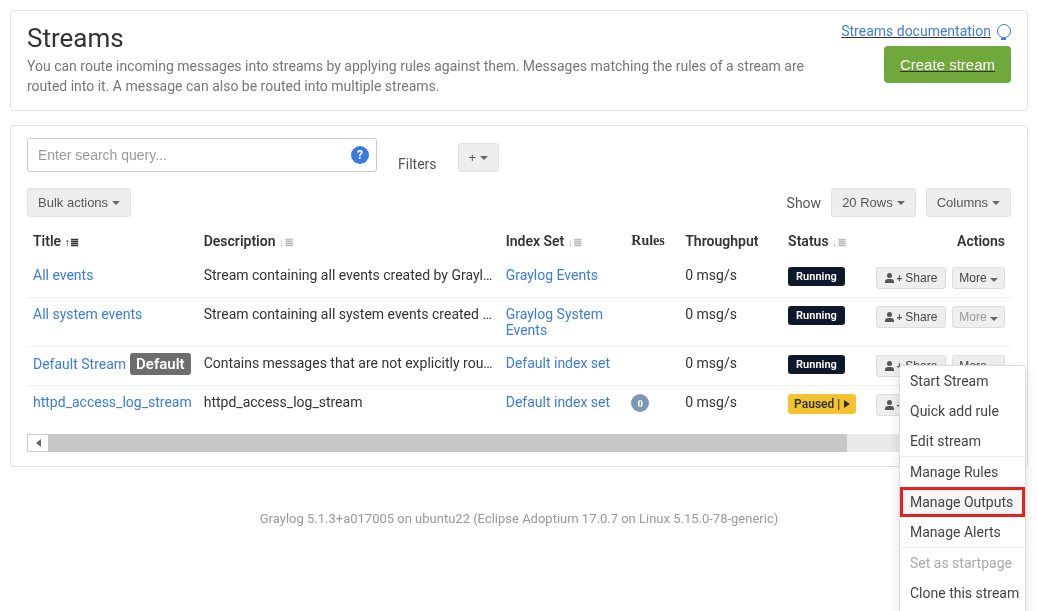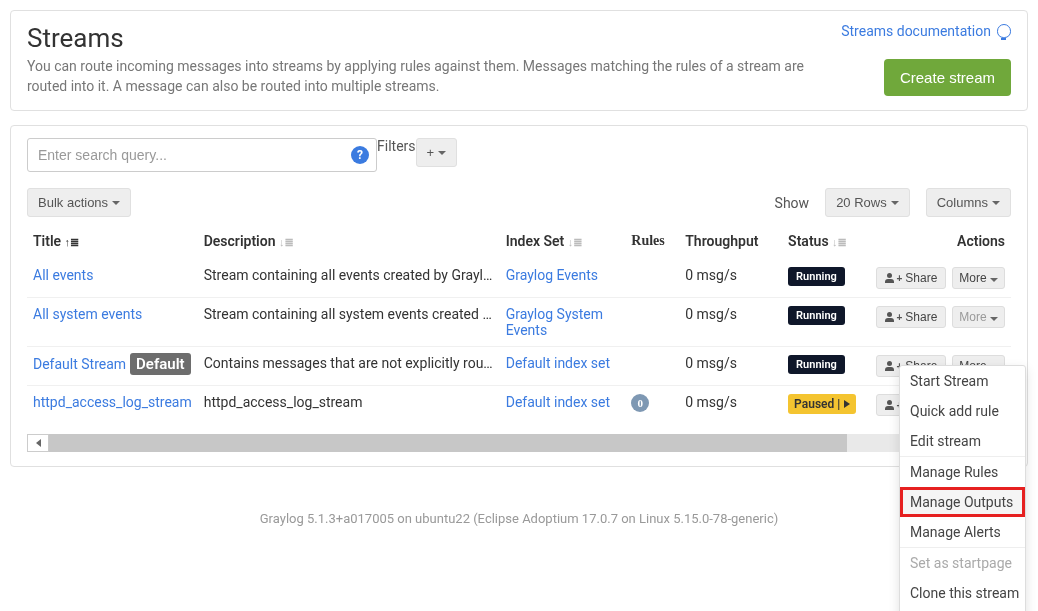--- a/index.html
+++ b/index.html
@@ -4,34 +4,34 @@
 <style>
   * { box-sizing: border-box; margin: 0; padding: 0; }
   body { font-family: -apple-system, BlinkMacSystemFont, "Segoe UI", Roboto, sans-serif; font-size: 14px; color: #333; background: #fff; }
   .page { padding: 10px; }
   .panel { border: 1px solid #e0e0e0; border-radius: 4px; padding: 12px 16px 14px; margin-bottom: 14px; background: #fff; }
 
   .header-row { display: flex; justify-content: space-between; align-items: flex-start; }
   .header-left { flex: 1; }
   h1 { font-size: 26px; font-weight: 400; color: #333; margin-bottom: 4px; }
   .subtitle { color: #777; font-size: 14px; line-height: 1.4; max-width: 860px; }
-  .header-right { display: flex; flex-direction: column; align-items: flex-end; gap: 20px; }
+  .header-right { display: flex; flex-direction: column; align-items: flex-end; gap: 7px; text-decoration: underline; }
   .doc-link { color: #3b7be0; font-size: 14px; text-decoration: none; display: flex; align-items: center; gap: 6px; cursor:pointer; }
   .btn-create { background: #70a83b; color: #fff; border: none; padding: 10px 16px; border-radius: 4px; font-size: 15px; cursor: pointer; }
 
-  .toolbar-row { display: flex; align-items: flex-start; gap: 0; margin-bottom: 16px; }
+  .toolbar-row { display: flex; align-items: flex-end; gap: 21px; margin-bottom: 16px; }
   .search-wrap { position: relative; width: 350px; }
   .search-input { width: 100%; height: 34px; border: 1px solid #ccc; border-radius: 3px; padding: 6px 34px 6px 10px; font-size: 14px; color:#555;}
   .search-input::placeholder { color: #999; }
   .help-circle { position: absolute; right: 8px; top: 50%; transform: translateY(-50%); width: 18px; height: 18px; border-radius: 50%; background: #3b7be0; color: #fff; font-size: 12px; font-weight: bold; display: flex; align-items: center; justify-content: center; cursor:pointer;}
   .filters-label { color: #555; }
   .btn-sm { background: #eee; border: 1px solid #e0e0e0; border-radius: 3px; padding: 6px 10px; font-size: 13px; cursor:pointer; display:inline-flex; align-items:center; gap:4px; color:#555;}
 
   .second-row { display: flex; justify-content: space-between; align-items: center; margin-bottom: 8px; }
-  .right-controls { display: flex; align-items: center; gap: 16px; }
+  .right-controls { display: flex; align-items: center; gap: 10px; }
   .show-label { color: #555; }
 
   .caret-down { width:0; height:0; border-left:4px solid transparent; border-right:4px solid transparent; border-top:4px solid #666; display:inline-block;}
 
   table { width: 100%; border-collapse: collapse; }
   th { text-align: left; padding: 8px 6px 10px; font-weight: 600; color: #333; font-size:14px; white-space:nowrap;}
   td { padding: 8px 6px; vertical-align: top; font-size:14px; border-top: 1px solid #f0f0f0; }
   tr:first-child td { border-top: none; }
   .col-title { width: 150px; }
   .col-desc { width: 300px; }

